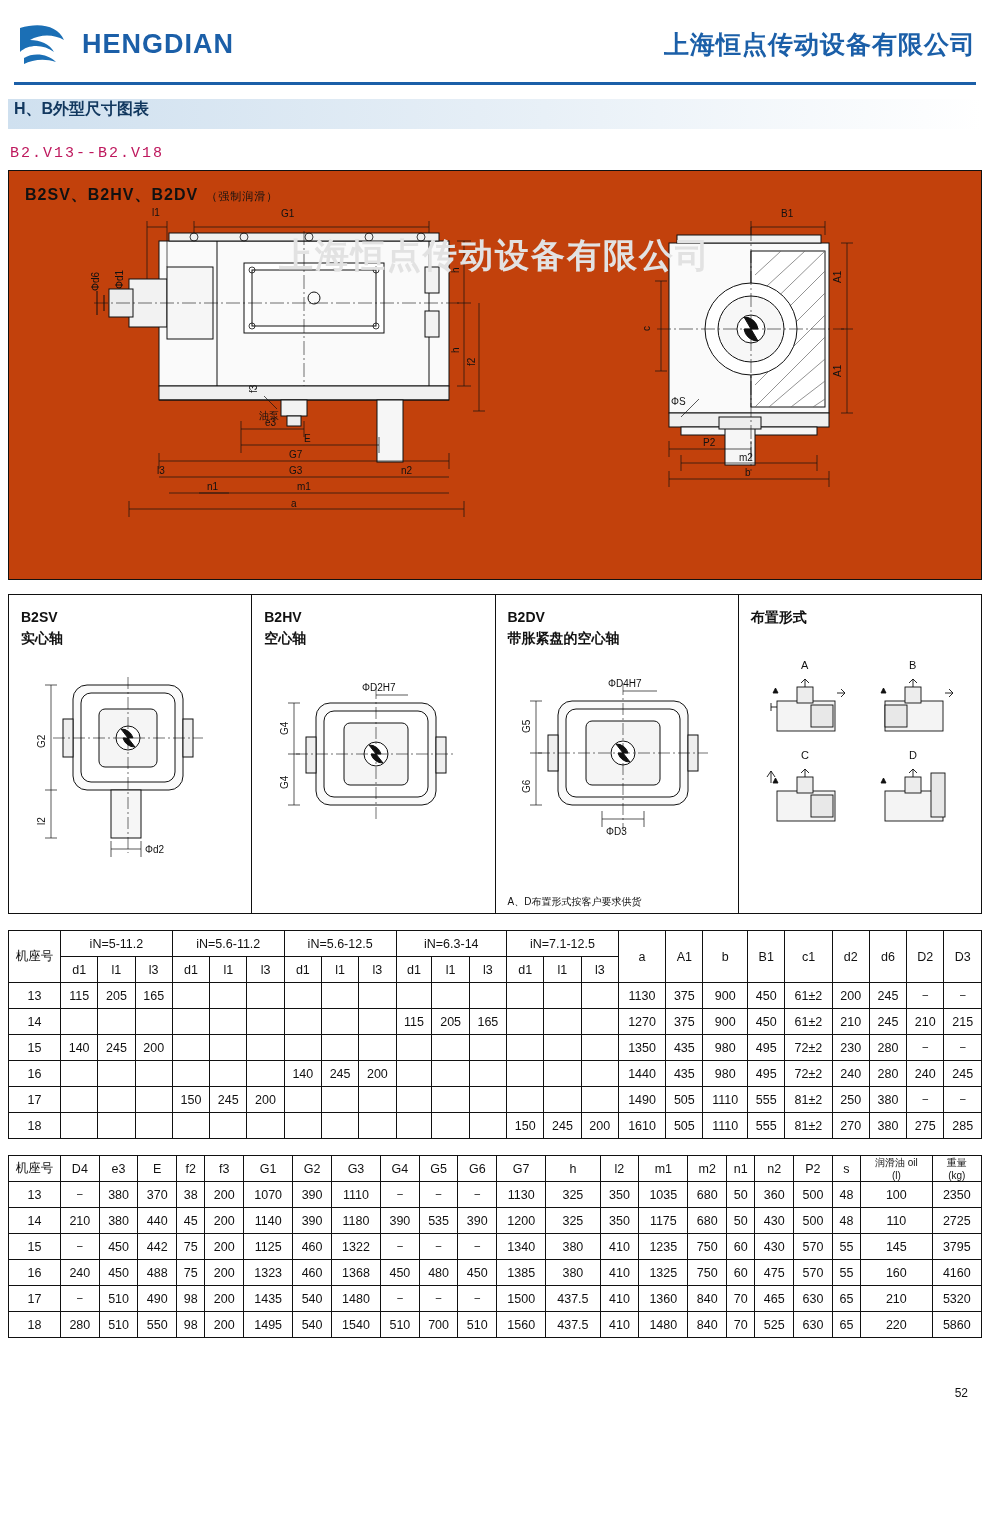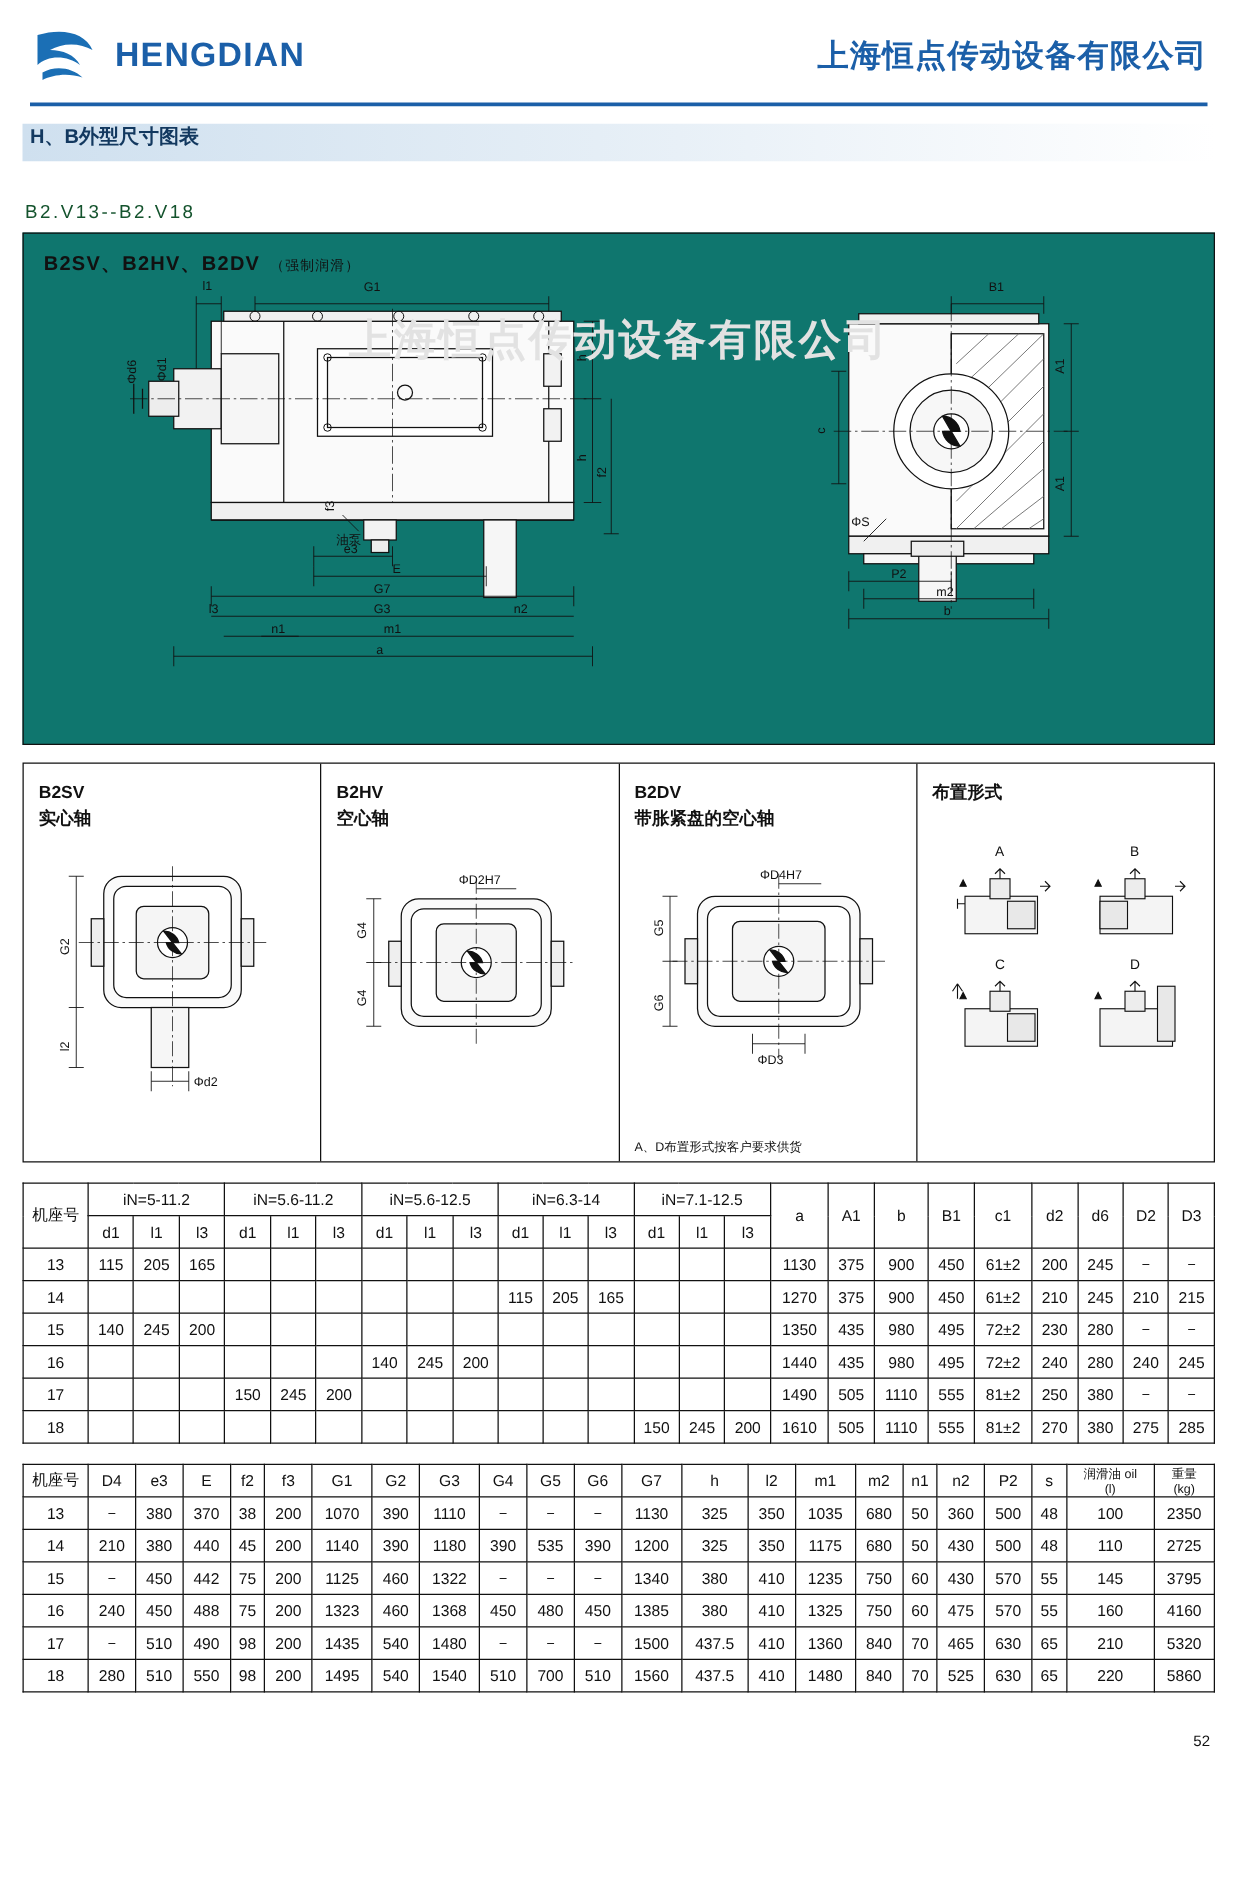--- a/index.html
+++ b/index.html
@@ -5,21 +5,21 @@
   * { box-sizing: border-box; }
   html, body { margin:0; padding:0; }
   body {
     width: 990px;
     height: 1513px;
     background: #ffffff;
     font-family: "Liberation Sans", sans-serif;
     color: #111;
     position: relative;
   }
-  .page { width:990px; height:1412px; position:relative; padding: 0 18px; }
+  .page { width:990px; height:1412px; position:relative; padding: 0 8px; }
 
   
   .header {
     display:flex; align-items:center; justify-content:space-between;
     padding: 18px 6px 12px 6px;
   }
   .brand { display:flex; align-items:center; gap:12px; }
   .logo-mark { width:56px; height:52px; }
   .brand-name {
     font-size: 27px; font-weight: bold; letter-spacing: 1px;
@@ -34,29 +34,29 @@
   .section-bar {
     margin: 14px 0 0 0;
     height: 30px;
     background: linear-gradient(to right, #cfe0ef 0%, #e8f0f7 55%, #ffffff 100%);
     display:flex; align-items:flex-start;
     padding-left: 6px;
   }
   .section-bar span { font-size: 16px; font-weight:bold; color:#12385f; }
 
   .model-line {
-    margin: 32px 0 8px 2px;
-    font-family: Liberation Sans, sans-serif;
+    margin: 16px 0 8px 2px;
+    font-family: Liberation Mono, monospace;
     font-size: 15px;
     letter-spacing: 2px;
-    color:#14532d;
+    color:#be185d;
   }
 
   
-  .box { border:1px solid #111; position:relative; background:#0f766e; }
+  .box { border:1px solid #111; position:relative; background:#c2410c; }
   .drawing-box { height: 410px; }
   .dw-title {
     position:absolute; left:16px; top:14px;
     font-size:16px; font-weight:bold; letter-spacing:1px;
   }
   .dw-title .sub { font-size:11px; font-weight:normal; margin-left:8px; }
   .watermark {
     position:absolute; left:50%; top:62px; transform:translateX(-50%);
     font-size:34px; color:#e2e2e2; white-space:nowrap; font-weight:bold;
     letter-spacing:2px; pointer-events:none;

